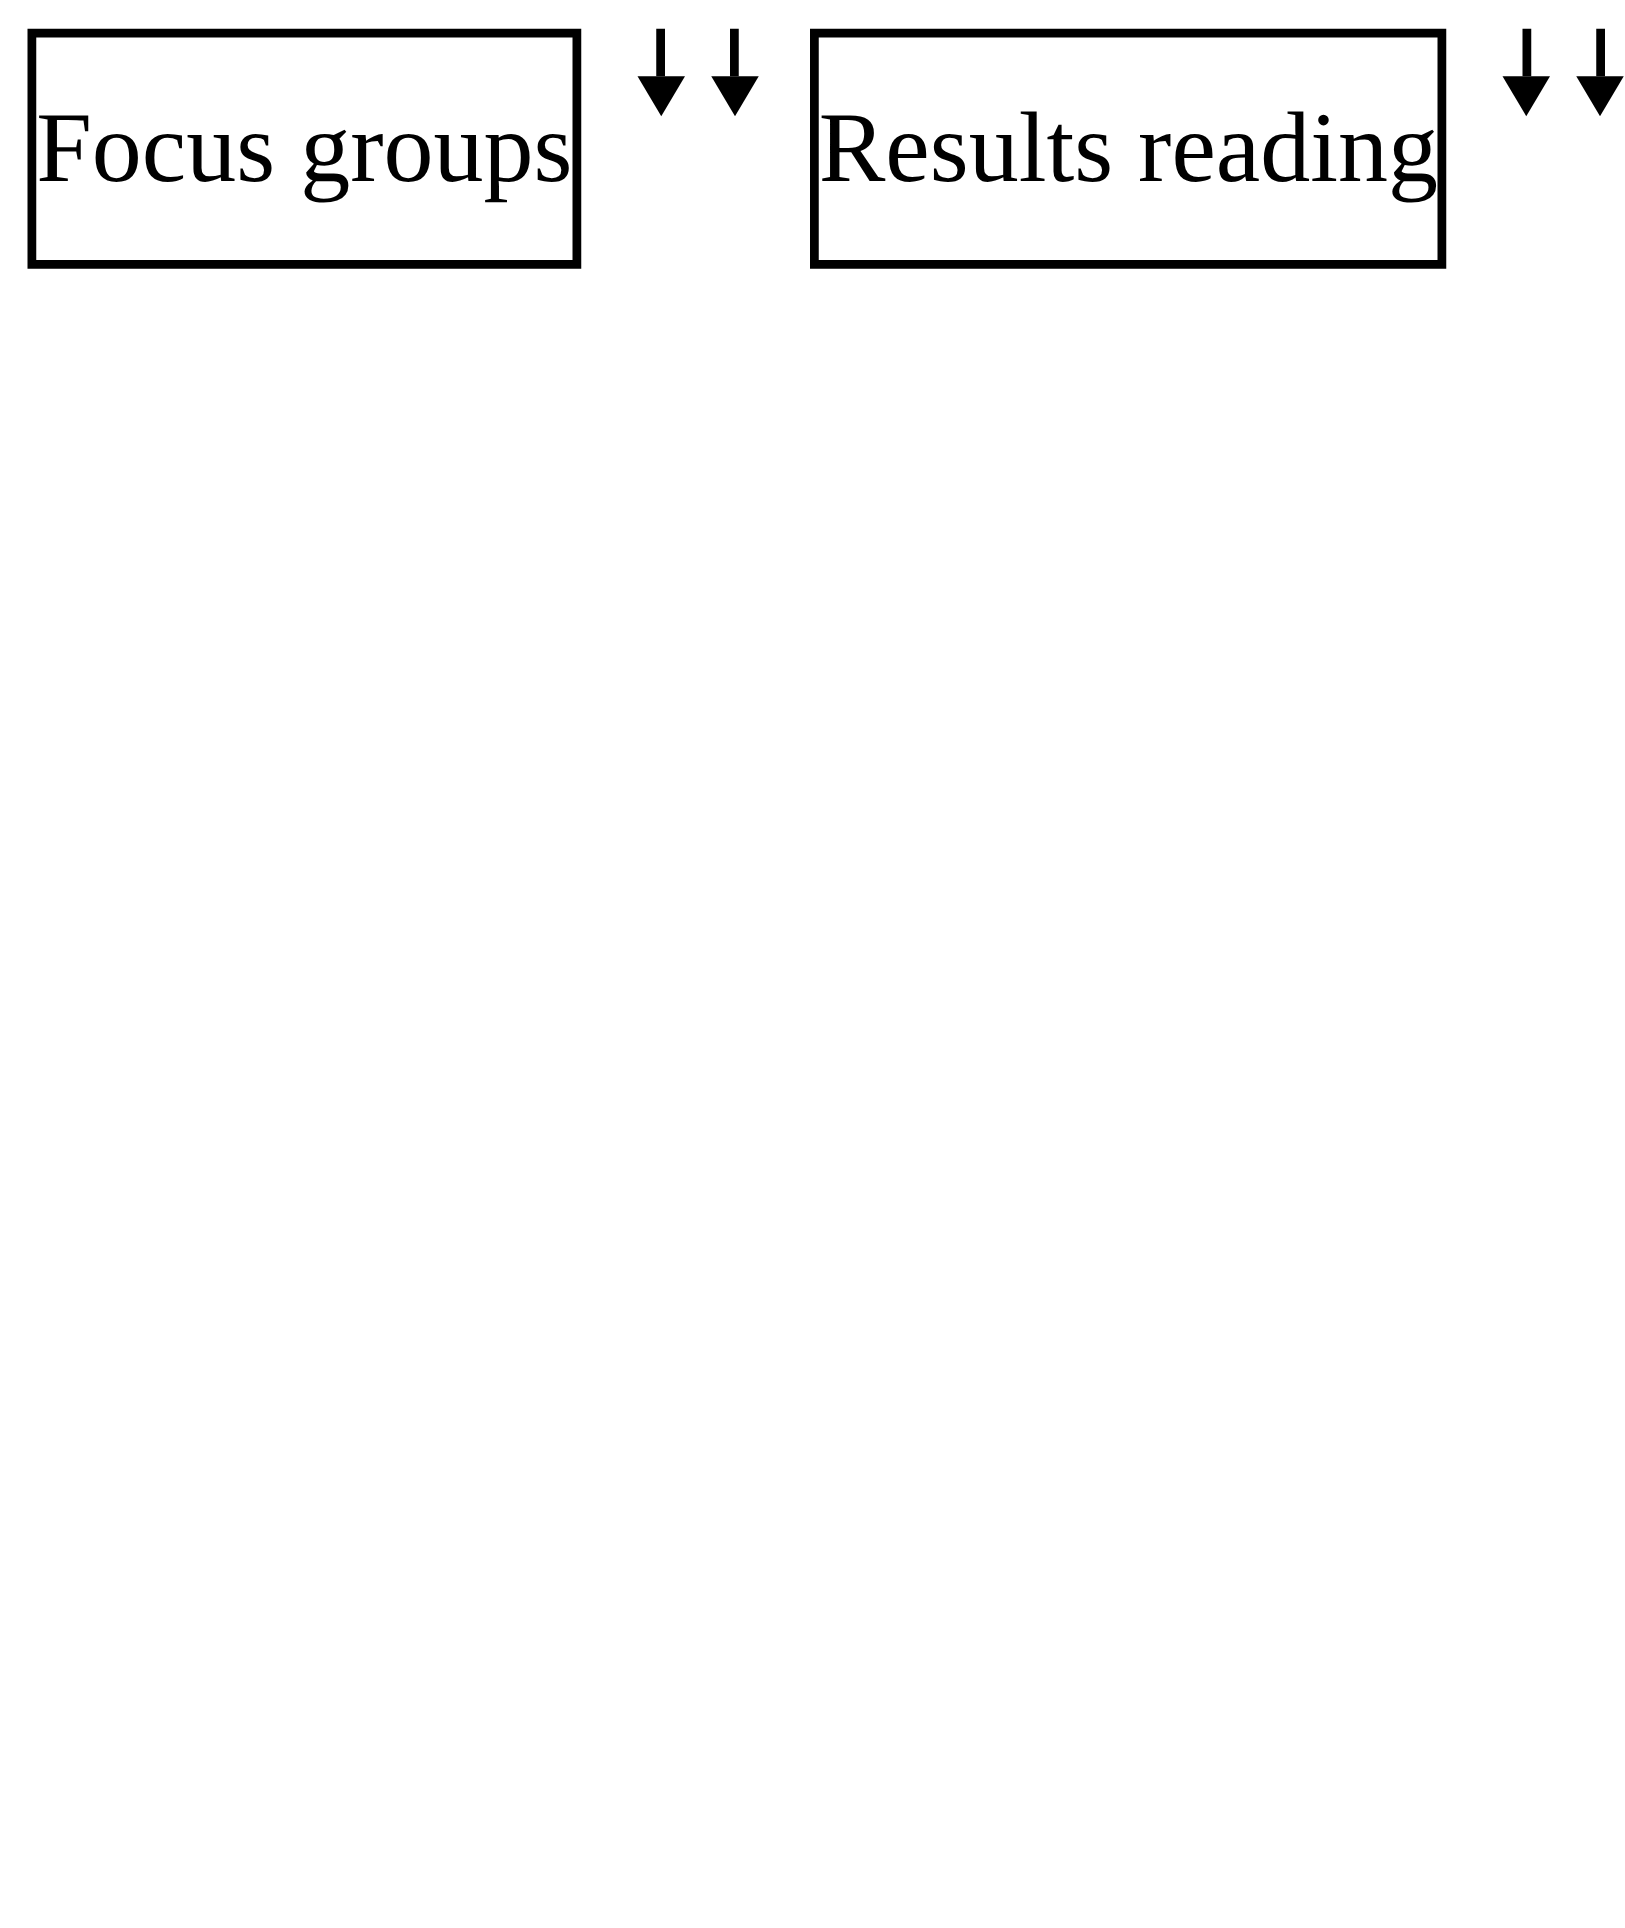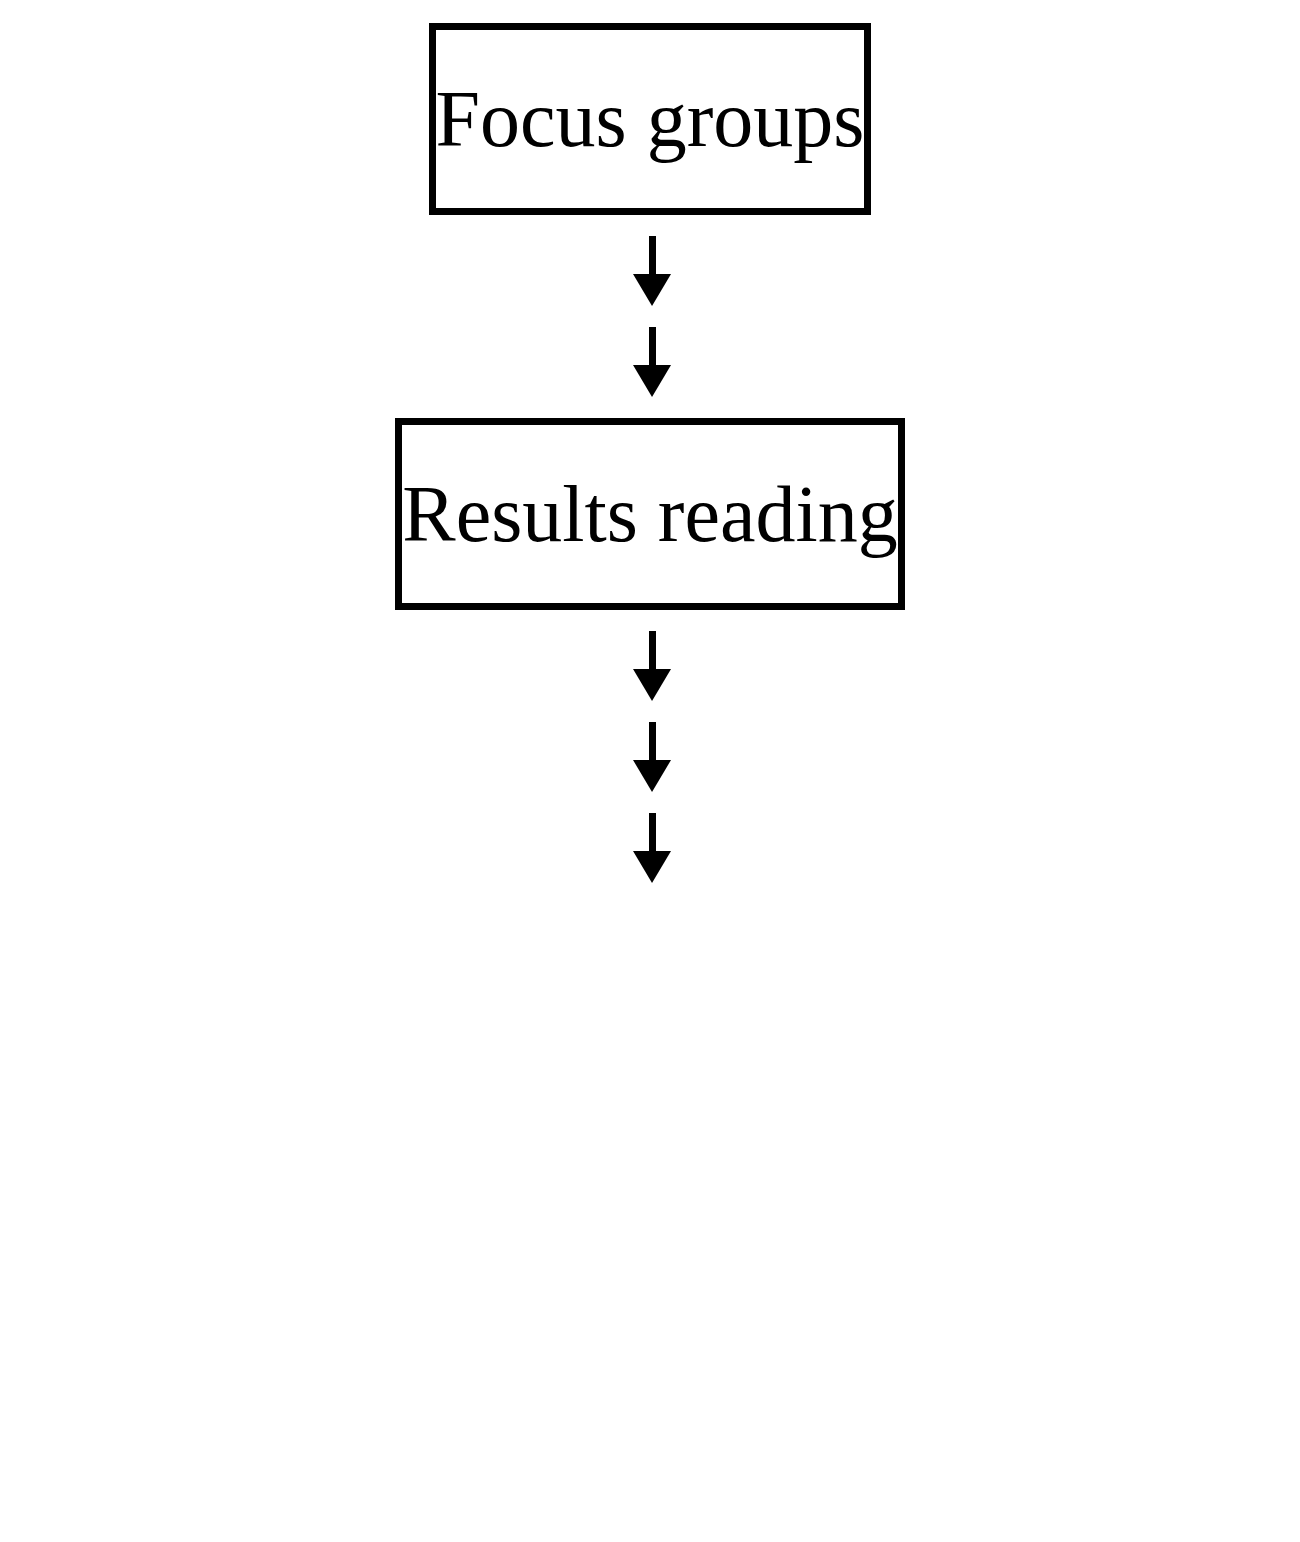--- a/index.html
+++ b/index.html
@@ -12,22 +12,21 @@
     width: 1300px;
     height: 1542px;
     background: #ffffff;
     font-family: "Liberation Serif", "DejaVu Serif", serif;
     overflow: hidden;
     box-sizing: border-box;
     padding-top: 23px;
   }
   .flow {
     display: flex;
-    flex-direction: column;
-    align-items: center;
+    align-items: flex-start;
     gap: 21px;
   }
   .flow-box {
     box-sizing: border-box;
     margin: 0 22px;
     height: 192px;
     border: 7px solid #000000;
     background: #ffffff;
     display: flex;
     align-items: center;

